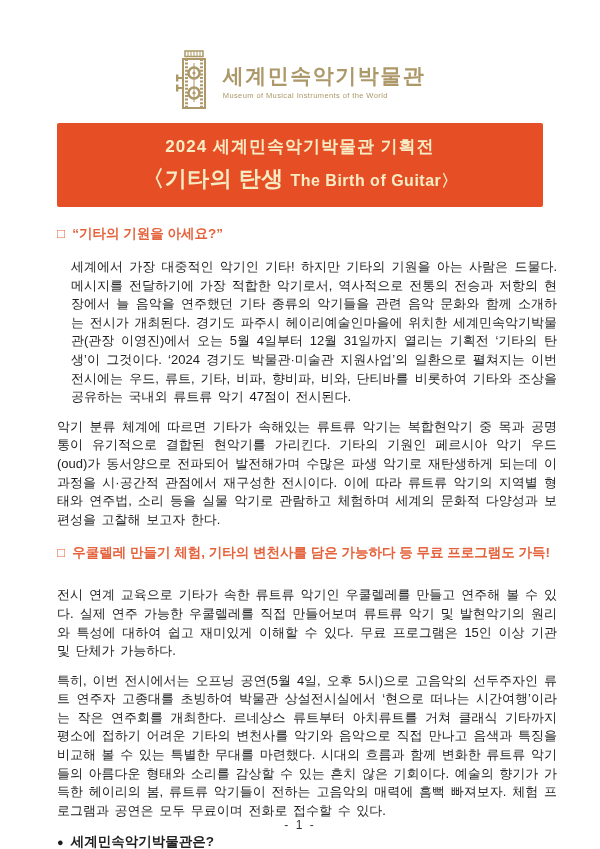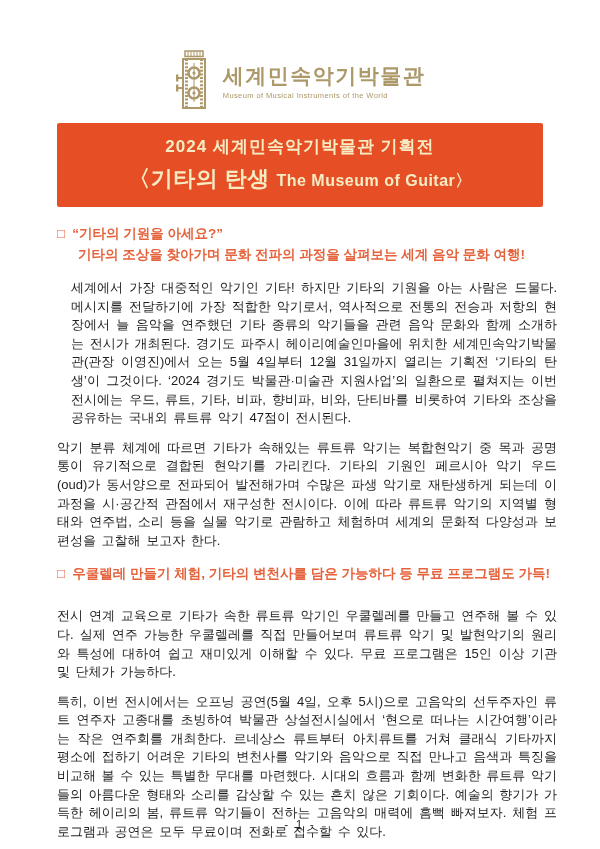--- a/index.html
+++ b/index.html
@@ -101,31 +101,30 @@
     <span class="logo-text">
       <span class="logo-title">세계민속악기박물관</span>
       <span class="logo-subtitle">Museum of Musical Instruments of the World</span>
     </span>
   </div>
 
   <div class="banner">
     <div class="banner-line1">2024 세계민속악기박물관 기획전</div>
     <div class="banner-line2">
       <span>〈기타의 탄생</span>
-      <span class="en">The Museum of Guitar〉</span>
+      <span class="en">The Birth of Guitar〉</span>
     </div>
   </div>
 
   <div class="content">
 
     <div class="h-orange h1-block">
       <div>
         <span class="marker">□</span><span>“기타의 기원을 아세요?”</span>
       </div>
-      <div class="h1-line2">기타의 조상을 찾아가며 문화 전파의 과정을 살펴보는 세계 음악 문화 여행!</div>
     </div>
 
     <p class="body first">세계에서 가장 대중적인 악기인 기타! 하지만 기타의 기원을 아는 사람은 드물다. 메시지를 전달하기에 가장 적합한 악기로서, 역사적으로 전통의 전승과 저항의 현장에서 늘 음악을 연주했던 기타 종류의 악기들을 관련 음악 문화와 함께 소개하는 전시가 개최된다. 경기도 파주시 헤이리예술인마을에 위치한 세계민속악기박물관(관장 이영진)에서 오는 5월 4일부터 12월 31일까지 열리는 기획전 ‘기타의 탄생’이 그것이다. ‘2024 경기도 박물관·미술관 지원사업’의 일환으로 펼쳐지는 이번 전시에는 우드, 류트, 기타, 비파, 향비파, 비와, 단티바를 비롯하여 기타와 조상을 공유하는 국내외 류트류 악기 47점이 전시된다.</p>
     <p class="body">악기 분류 체계에 따르면 기타가 속해있는 류트류 악기는 복합현악기 중 목과 공명통이 유기적으로 결합된 현악기를 가리킨다. 기타의 기원인 페르시아 악기 우드(oud)가 동서양으로 전파되어 발전해가며 수많은 파생 악기로 재탄생하게 되는데 이 과정을 시·공간적 관점에서 재구성한 전시이다. 이에 따라 류트류 악기의 지역별 형태와 연주법, 소리 등을 실물 악기로 관람하고 체험하며 세계의 문화적 다양성과 보편성을 고찰해 보고자 한다.</p>
 
     <div class="h-orange h2-block">
       <span class="marker">□</span><span>우쿨렐레 만들기 체험, 기타의 변천사를 담은 가능하다 등 무료 프로그램도 가득!</span>
     </div>
 
     <p class="body tight">전시 연계 교육으로 기타가 속한 류트류 악기인 우쿨렐레를 만들고 연주해 볼 수 있다. 실제 연주 가능한 우쿨렐레를 직접 만들어보며 류트류 악기 및 발현악기의 원리와 특성에 대하여 쉽고 재미있게 이해할 수 있다. 무료 프로그램은 15인 이상 기관 및 단체가 가능하다.</p>

